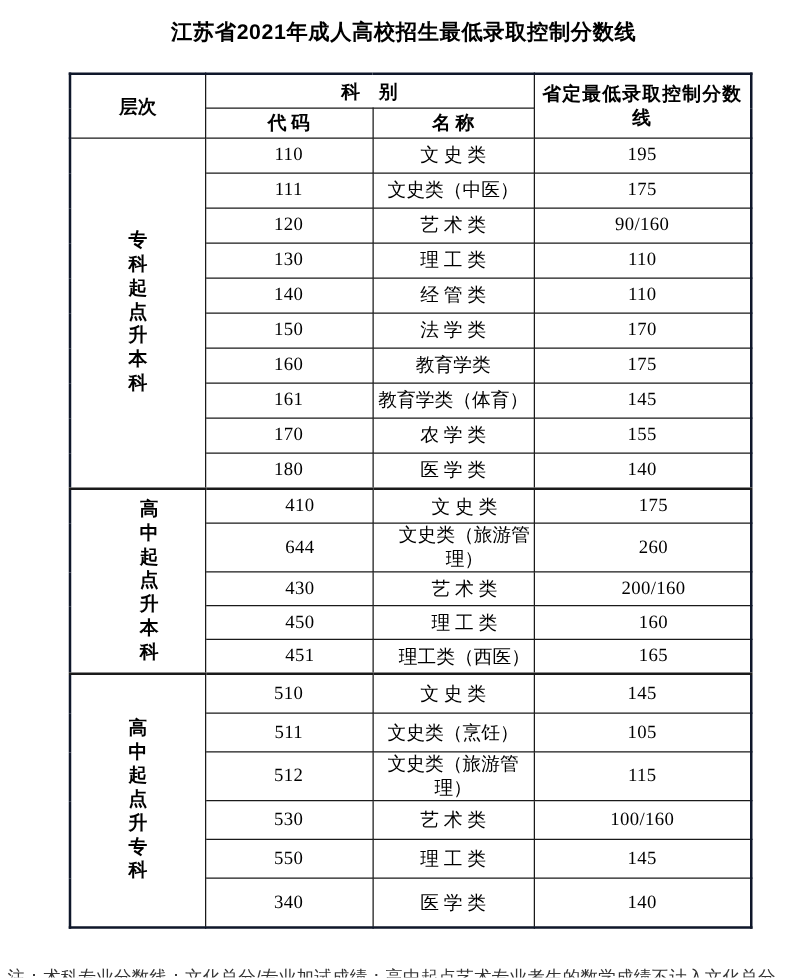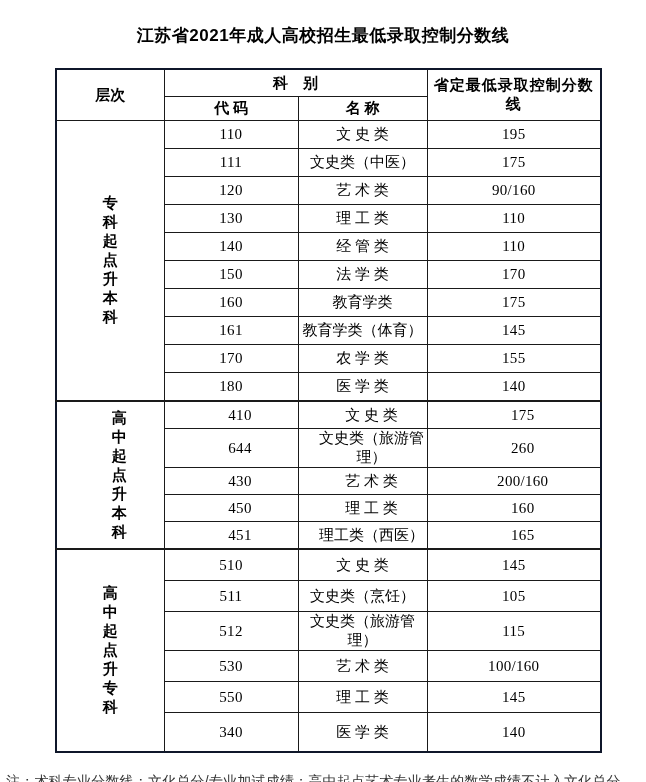--- a/index.html
+++ b/index.html
@@ -6,21 +6,21 @@
   body{
     width:646px;height:782px;
     background:#ffffff;
     position:relative;
     font-family:"Liberation Serif","DejaVu Serif",serif;
     color:#000;
     overflow:hidden;
   }
   .title{
     margin:0;
-    padding-top:24px;
+    padding-top:14px;
     text-align:center;
     font-family:"Liberation Sans","DejaVu Sans",sans-serif;
     font-weight:bold;
     font-size:17px;
     letter-spacing:0.5px;
     color:#000;
   }
   table.score-table{
     border-collapse:collapse;
     table-layout:fixed;

